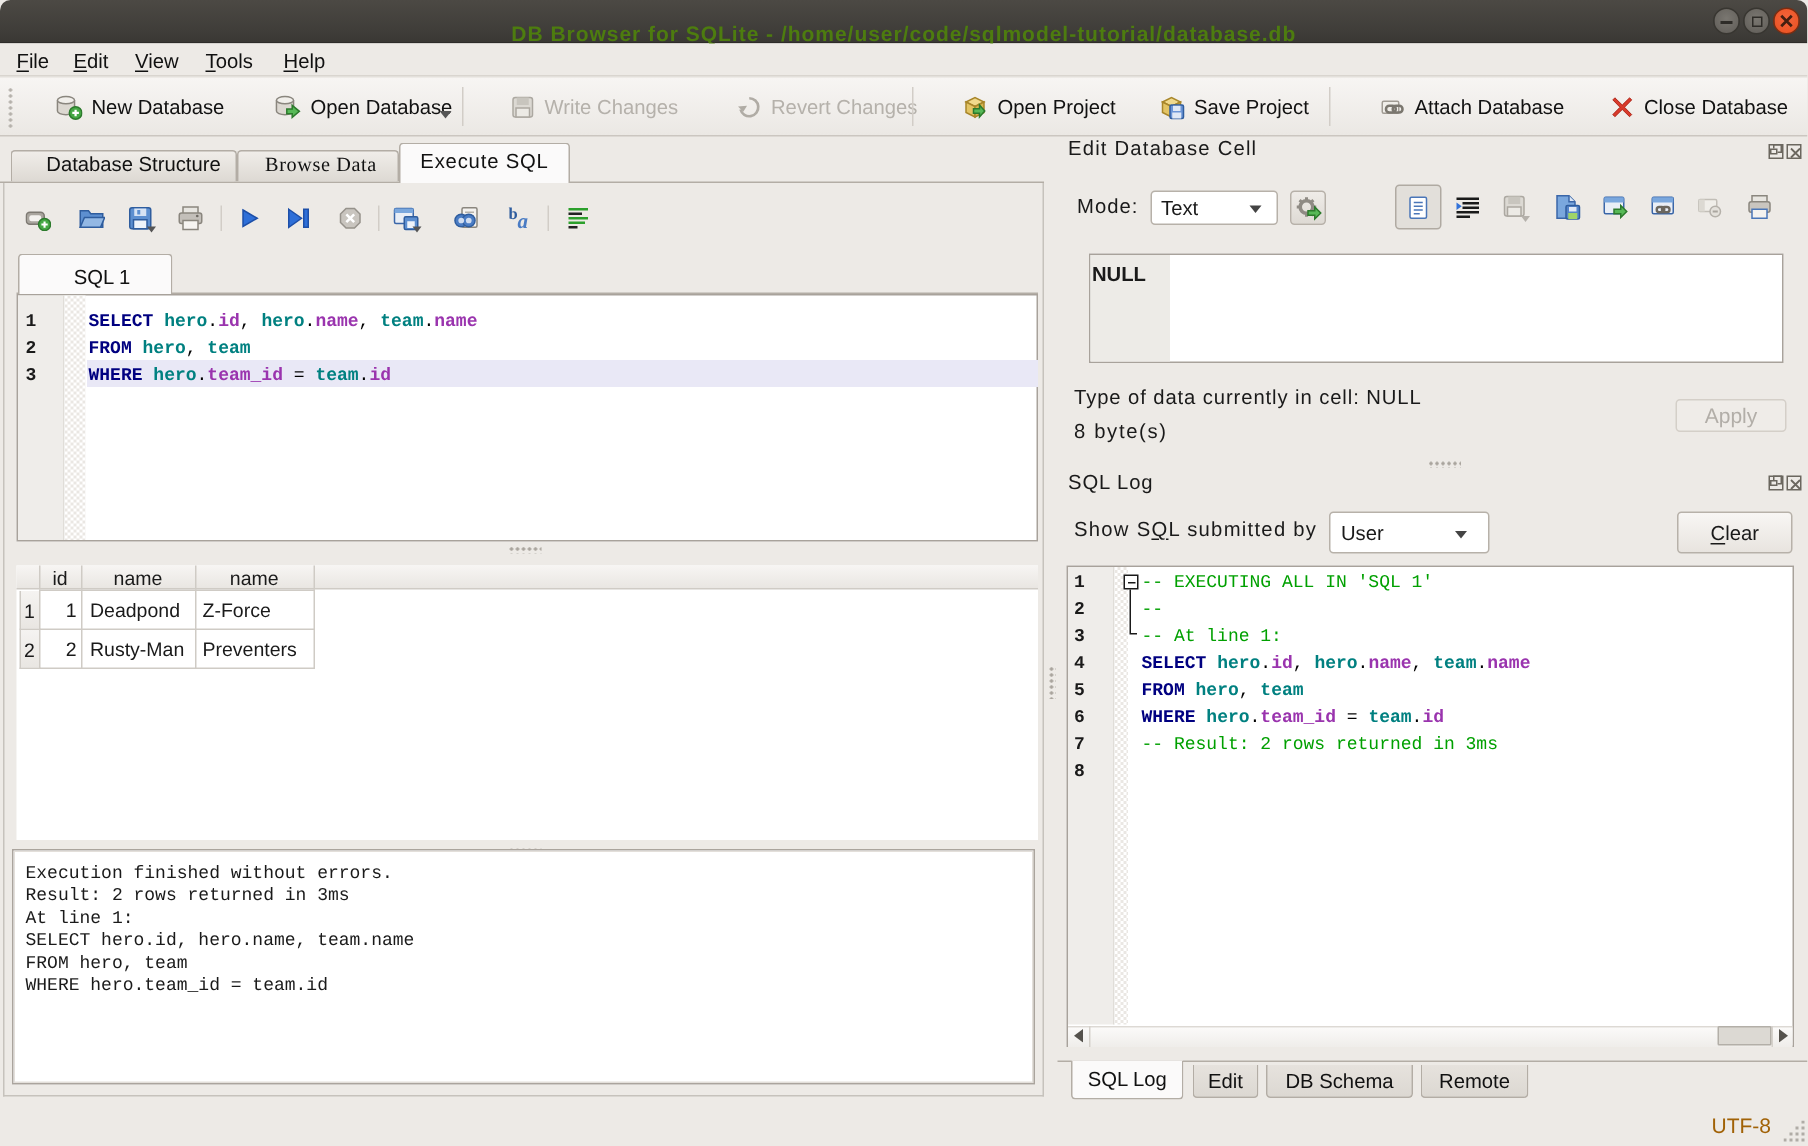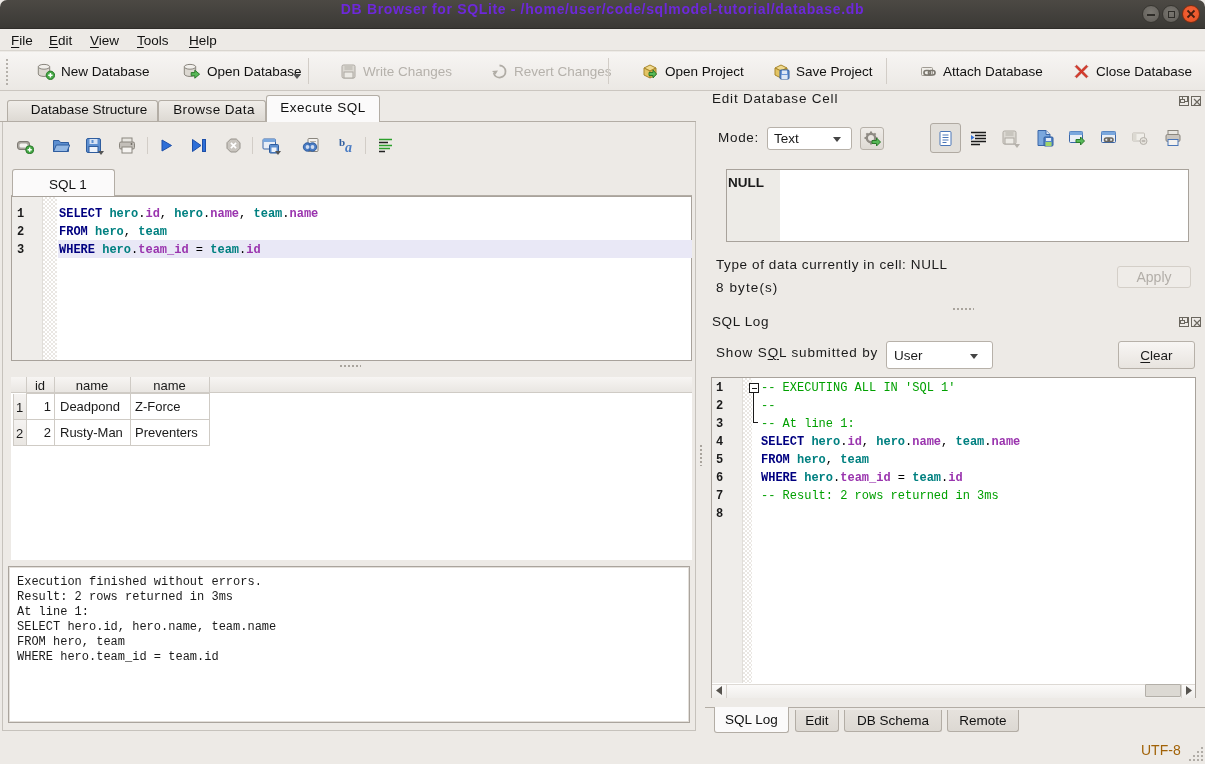--- a/index.html
+++ b/index.html
@@ -4,21 +4,21 @@
 <style>
 * { margin:0; padding:0; box-sizing:border-box; }
 html,body { width:1205px; height:764px; overflow:hidden; }
 body { background:#edeae6; font-family:"Liberation Sans",sans-serif; font-size:13px; color:#1a1a1a; position:relative; }
 .abs { position:absolute; }
 .mono { font-family:"Liberation Mono",monospace; }
 
 #titlebar { left:0; top:0; width:1205px; height:29px;
   background:linear-gradient(#4c4944,#3e3c38 80%,#3a3834); border-radius:7px 7px 0 0;
   border-bottom:1px solid #2e2c29; }
-#title-text { width:100%; text-align:center; top:1px; color:#6d28d9; font-weight:bold; font-size:14px; letter-spacing:0.65px; }
+#title-text { width:100%; text-align:center; top:14px; color:#4d7c0f; font-weight:bold; font-size:14px; letter-spacing:0.65px; }
 .winbtn { top:5px; width:18px; height:18px; border-radius:50%; }
 
 #menubar { left:0; top:29px; width:1205px; height:22px; background:#edeae6; border-bottom:1px solid #d9d5cf;}
 .menuitem { top:3px; font-size:13.5px; color:#111; }
 .menuitem u { text-decoration:underline; text-underline-offset:2px; }
 
 #toolbar { left:0; top:52px; width:1205px; height:39px;
   background:linear-gradient(#f7f5f3,#ebe8e4); border-bottom:1px solid #cbc6c0; }
 .tbtn { top:61px; height:20px; display:flex; align-items:center; gap:6px; font-size:13.5px; color:#111;padding-left:20px; }
 .tbtn.dis { color:#b5b1ab; }
@@ -152,21 +152,21 @@
   </div>
 <div class="abs tbtn" style="left:1053px;">
 <svg width="17" height="17" viewBox="0 0 17 17">
       <path d="M3.6 2.2 L8.5 7 13.4 2.2 14.8 3.6 10 8.5 14.8 13.4 13.4 14.8 8.5 10 3.6 14.8 2.2 13.4 7 8.5 2.2 3.6 z" fill="#d93a2b" stroke="#a81f12" stroke-width="0.6"></path>
     </svg>
 <span>Close Database</span>
   </div>
 
 <div class="abs tabline" style="left:0; top:121px; width:696px;"></div>
 <div class="abs tab" style="left:7px; top:100px; width:151px; height:21px; padding-left:13px; padding-bottom:3px;">Database Structure</div>
-<div class="abs tab" style="left:158px; top:100px; width:108px; height:21px; letter-spacing:0.4px; padding-left:4px; padding-bottom:3px;">Browse Data</div>
+<div class="abs tab" style="left:158px; top:100px; width:108px; height:21px; letter-spacing:0.4px; padding-left:4px; padding-bottom:3px;font-family:Liberation Serif, serif;">Browse Data</div>
 <div class="abs tab active" style="left:266px; top:95px; width:114px; height:27px; letter-spacing:0.55px; padding-bottom:3px;">Execute SQL</div>
 <div class="abs" style="left:2px; top:122px; width:1px; height:609px; background:#c6c2bc;"></div>
 <div class="abs" style="left:695px; top:122px; width:1px; height:609px; background:#c6c2bc;"></div>
 <div class="abs" style="left:2px; top:730px; width:694px; height:1px; background:#c6c2bc;"></div>
 <div class="abs" style="left:699px; top:444px; width:5px; height:22px; background-image:radial-gradient(circle,#a9a49d 1px,transparent 1.2px); background-size:4px 4px;"></div>
 
 <div class="abs" style="left:17px; top:138px;">
     <svg width="17" height="16" viewBox="0 0 17 16">
       <rect x="0.5" y="3.5" width="12" height="8" rx="2.5" fill="#a9a59e" stroke="#7d7972"></rect>
       <rect x="2.5" y="5.5" width="8" height="4" rx="1.5" fill="#f4f2ef"></rect>

